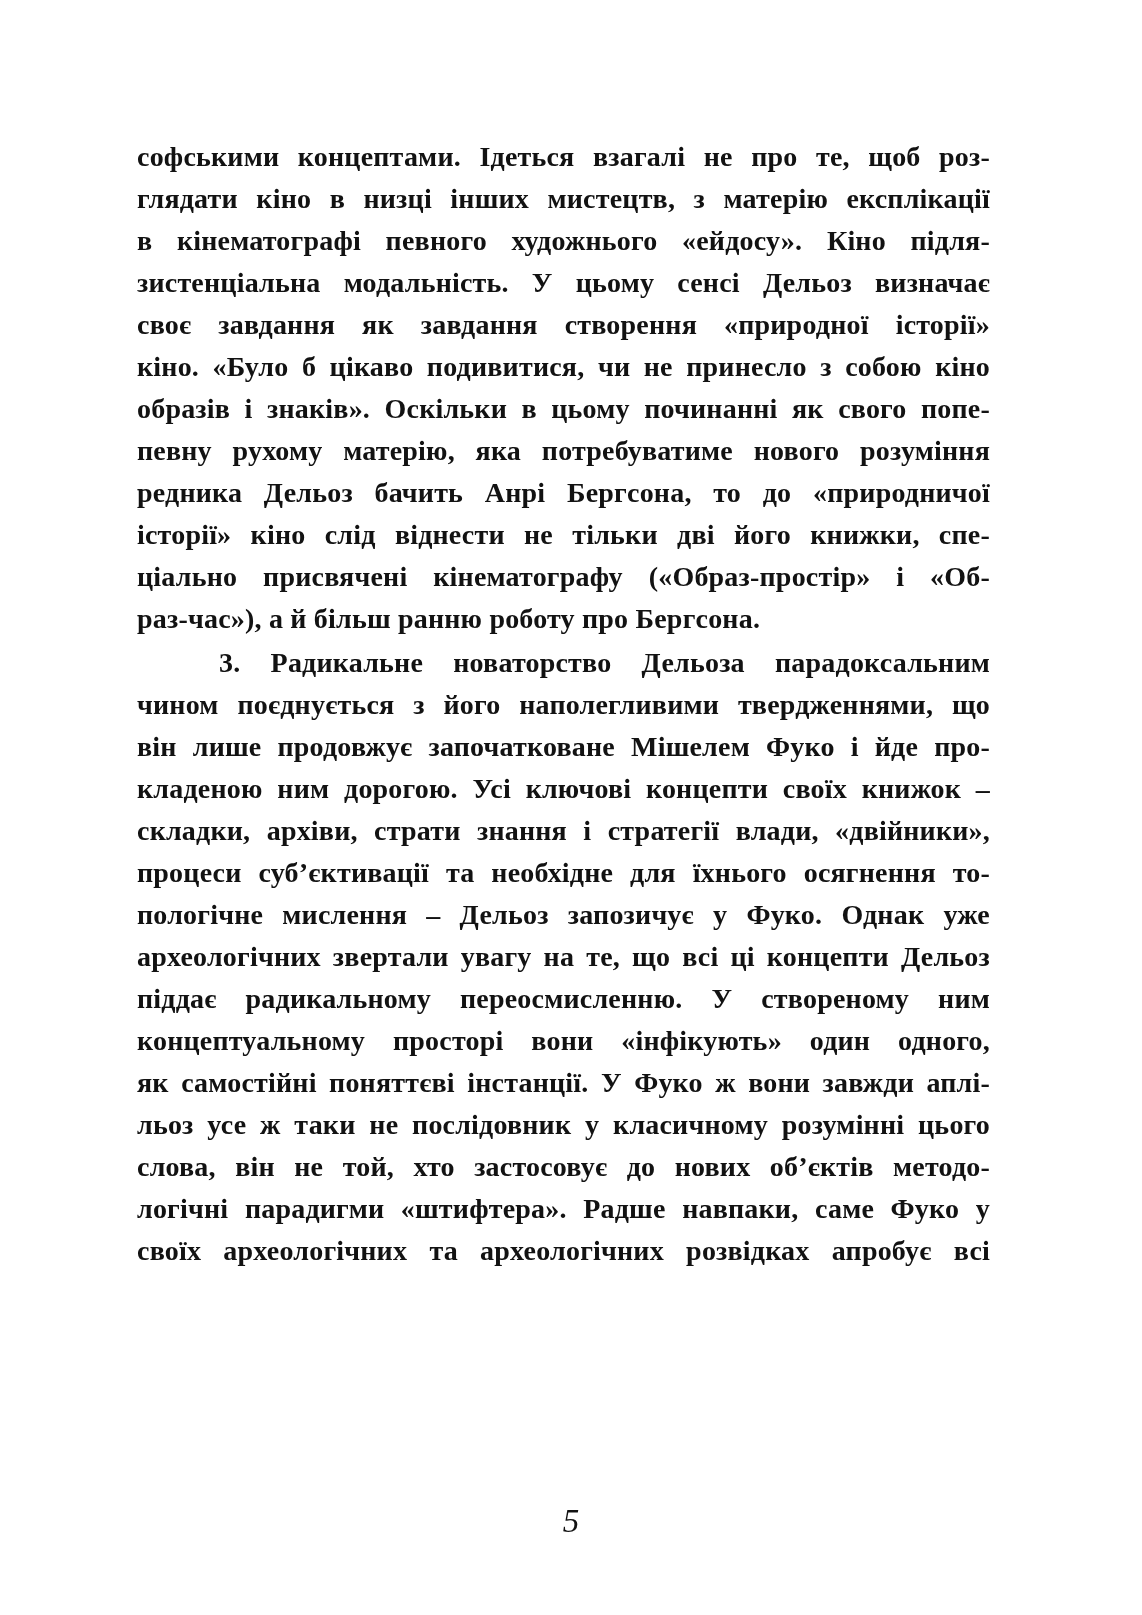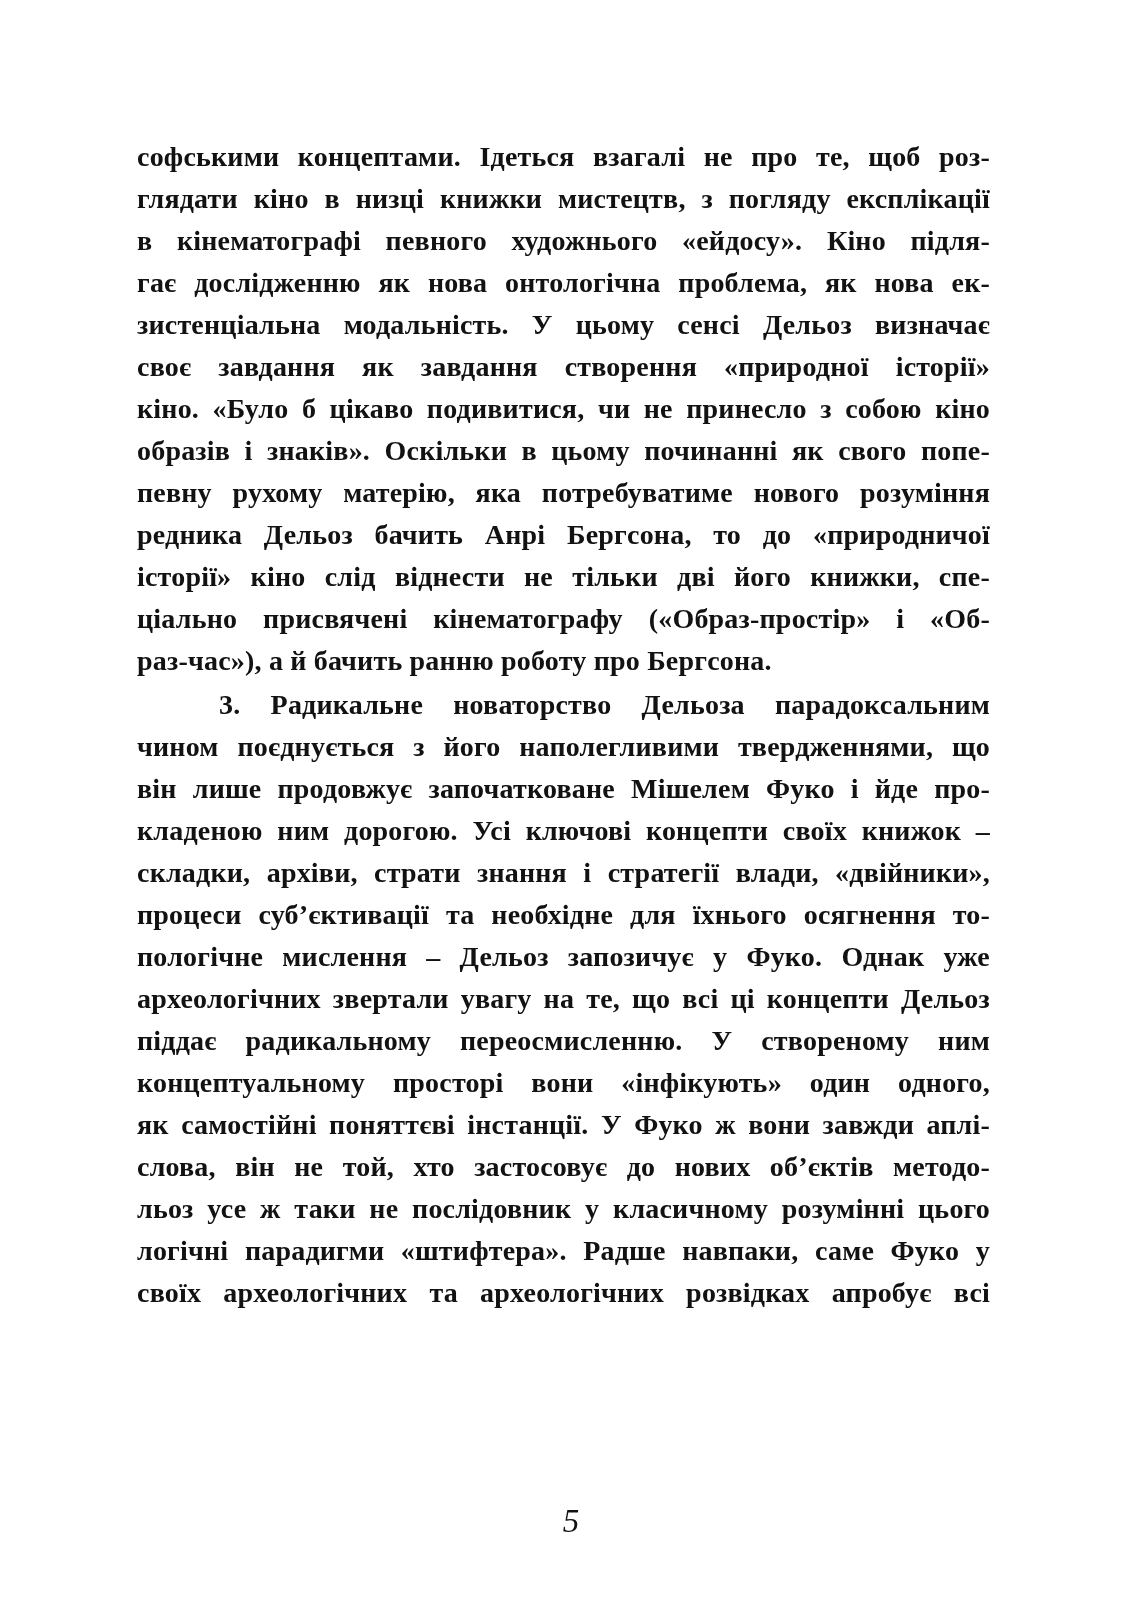--- a/index.html
+++ b/index.html
@@ -64,48 +64,47 @@
   }
 </style>
 </head>
 <body>
 
 <div class="page">
   <main class="text-block">
 
     <p class="para para-1">
       <span class="line">софськими концептами. Ідеться взагалі не про те, щоб роз-</span>
-      <span class="line">глядати кіно в низці книжки мистецтв, з погляду експлікації</span>
+      <span class="line">глядати кіно в низці інших мистецтв, з матерію експлікації</span>
       <span class="line">в кінематографі певного художнього «ейдосу». Кіно підля-</span>
-      <span class="line">гає дослідженню як нова онтологічна проблема, як нова ек-</span>
       <span class="line">зистенціальна модальність. У цьому сенсі Дельоз визначає</span>
       <span class="line">своє завдання як завдання створення «природної історії»</span>
       <span class="line">кіно. «Було б цікаво подивитися, чи не принесло з собою кіно</span>
       <span class="line">образів і знаків». Оскільки в цьому починанні як свого попе-</span>
       <span class="line">певну рухому матерію, яка потребуватиме нового розуміння</span>
       <span class="line">редника Дельоз бачить Анрі Бергсона, то до «природничої</span>
       <span class="line">історії» кіно слід віднести не тільки дві його книжки, спе-</span>
       <span class="line">ціально присвячені кінематографу («Образ-простір» і «Об-</span>
-      <span class="line para-end">раз-час»), а й бачить ранню роботу про Бергсона.</span>
+      <span class="line para-end">раз-час»), а й більш ранню роботу про Бергсона.</span>
     </p>
 
     <p class="para para-2">
       <span class="line indent">3.  Радикальне  новаторство  Дельоза  парадоксальним</span>
       <span class="line">чином поєднується з його наполегливими твердженнями, що</span>
       <span class="line">він лише продовжує започатковане Мішелем Фуко і йде про-</span>
       <span class="line">кладеною ним дорогою. Усі ключові концепти своїх книжок –</span>
       <span class="line">складки, архіви, страти знання і стратегії влади, «двійники»,</span>
       <span class="line">процеси суб’єктивації та необхідне для їхнього осягнення то-</span>
       <span class="line">пологічне мислення – Дельоз запозичує у Фуко. Однак уже</span>
       <span class="line">археологічних звертали увагу на те, що всі ці концепти Дельоз</span>
       <span class="line">піддає радикальному переосмисленню. У створеному ним</span>
       <span class="line">концептуальному просторі вони «інфікують» один одного,</span>
       <span class="line">як самостійні поняттєві інстанції. У Фуко ж вони завжди аплі-</span>
+      <span class="line">льоз усе ж таки не послідовник у класичному розумінні цього</span>
       <span class="line">слова, він не той, хто застосовує до нових об’єктів методо-</span>
-      <span class="line">льоз усе ж таки не послідовник у класичному розумінні цього</span>
       <span class="line">логічні парадигми «штифтера». Радше навпаки, саме Фуко у</span>
       <span class="line">своїх археологічних та археологічних розвідках апробує всі</span>
     </p>
 
   </main>
 
   <footer class="page-number">5</footer>
 </div>
 
 </body></html>

